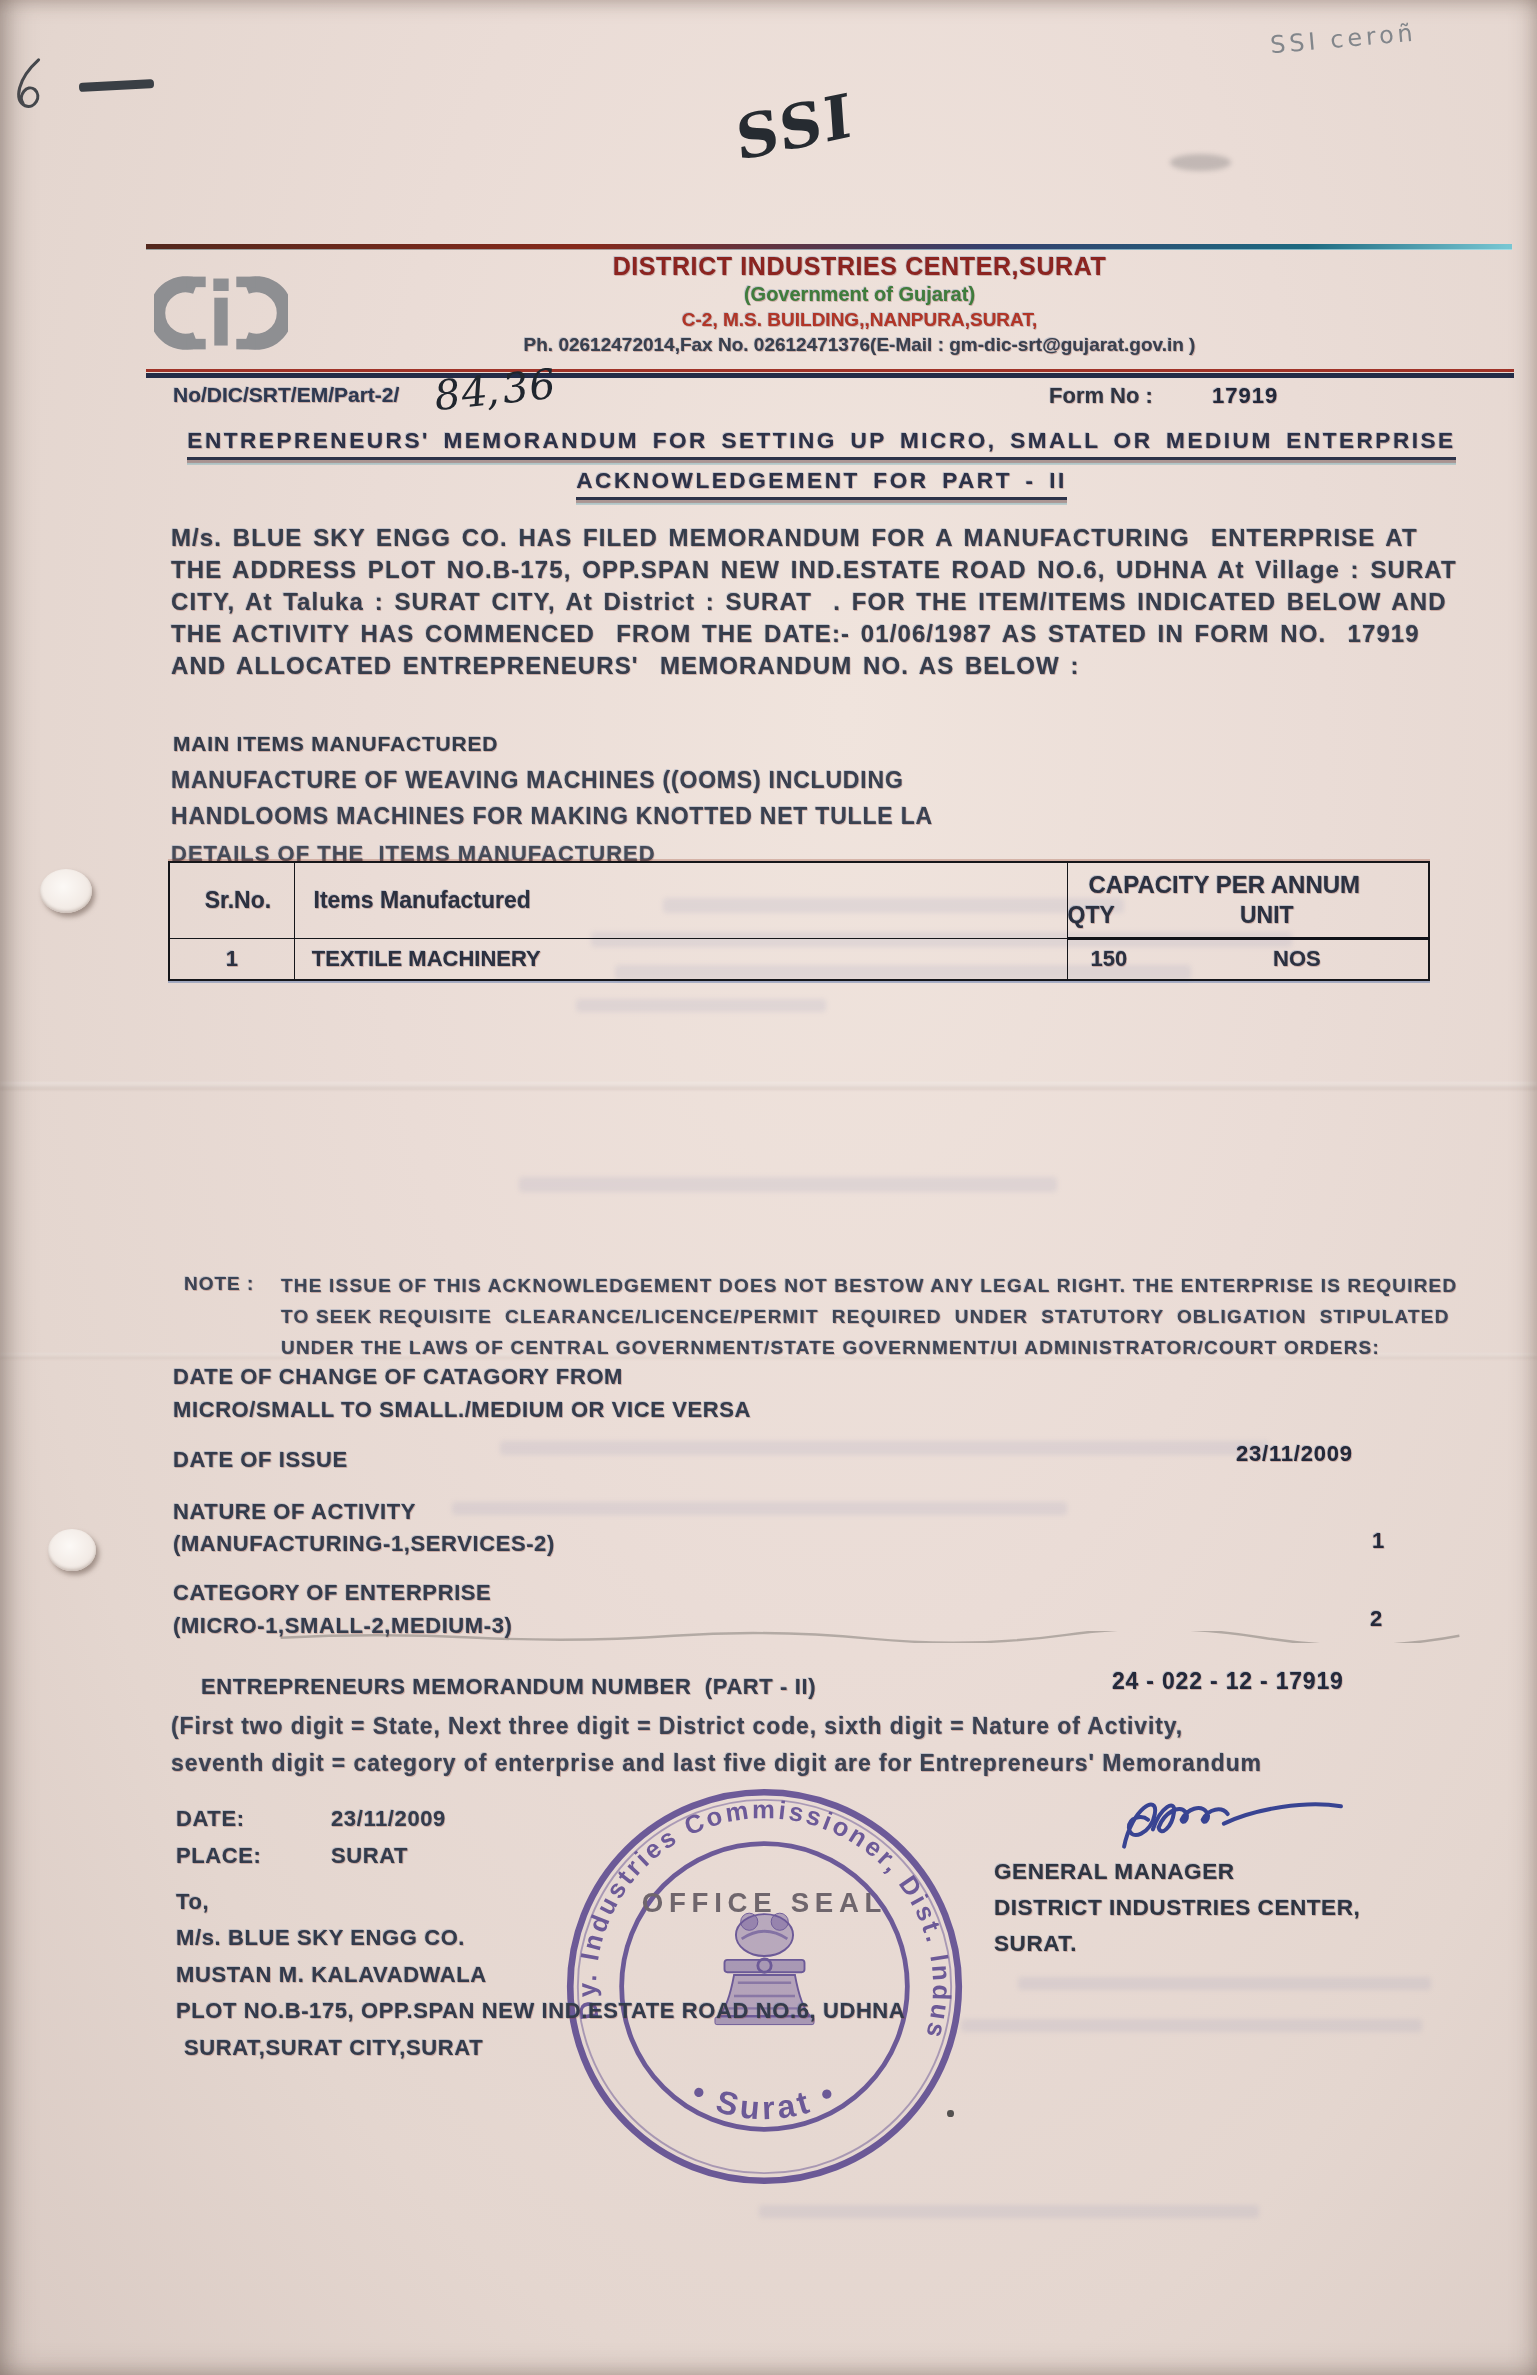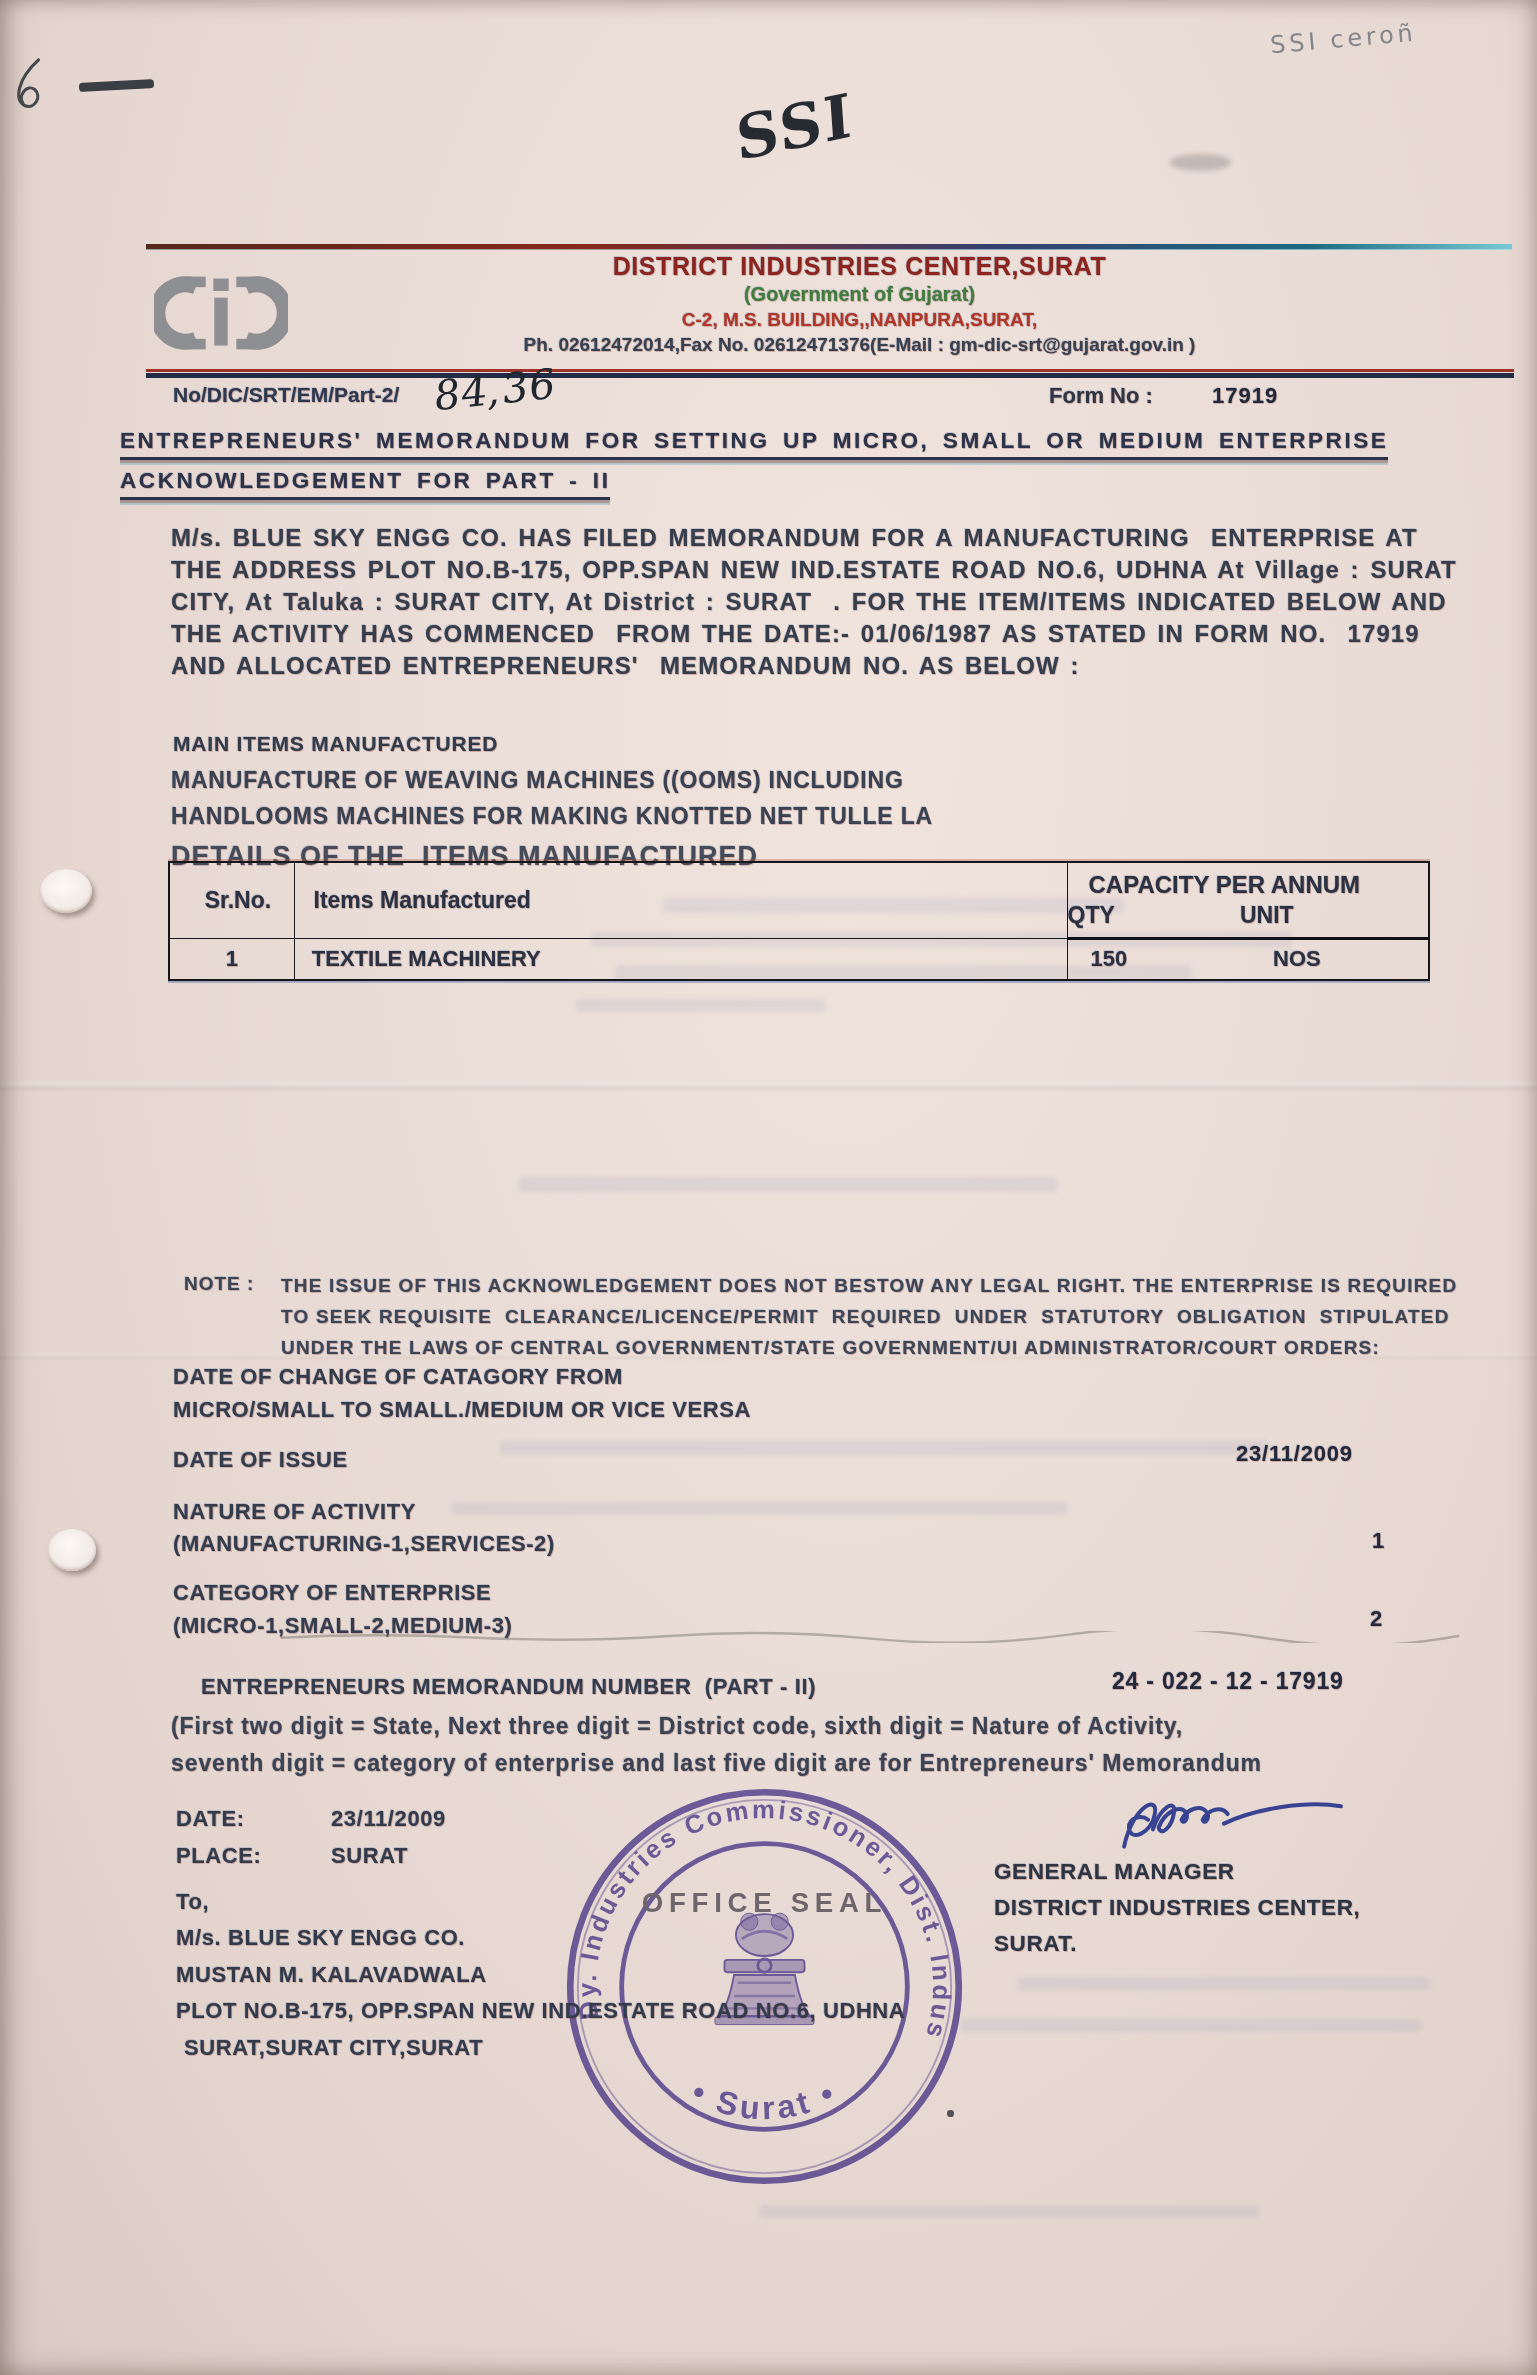--- a/index.html
+++ b/index.html
@@ -30,33 +30,33 @@
   .hdr .gov{font-size:20px;font-weight:bold;color:#3f7d3c;line-height:26px;}
   .hdr .adr{font-size:19px;font-weight:bold;color:#b23527;line-height:25px;}
   .hdr .tel{font-size:19px;font-weight:bold;color:#39404e;line-height:26px;}
   
   .refl{left:173px;top:383px;font-size:21px;font-weight:bold;color:#2e3950;}
   .refhand{left:434px;top:366px;font-size:41px;color:#20262e;
     font-family:"DejaVu Serif",serif;transform:rotate(-6deg) skewX(-10deg);letter-spacing:1px;}
   .forml{left:1049px;top:383px;font-size:22px;font-weight:bold;color:#2f3542;}
   .formv{left:1212px;top:383px;font-size:22px;font-weight:bold;color:#23293a;letter-spacing:1px;}
   
-  .titles{left:120px;top:428px;width:1403px;text-align:left;}
+  .titles{left:120px;top:428px;width:1403px;text-align:center;}
   .titles .u{display:inline-block;font-size:22.6px;font-weight:bold;color:#2c3248;
     letter-spacing:2.5px;word-spacing:4.8px;padding-bottom:2.9px;border-bottom:3.8px solid #2c3349;
     box-shadow:0 2.9px 0 rgba(160,60,50,.35), 0 4.8px 0 rgba(40,140,160,.3);}
   .titles .t2{margin-top:8.6px;}
   
   .para{left:171px;top:522px;width:1326px;}
   .para .line{font-size:24px;font-weight:bold;color:#363d4b;line-height:32px;letter-spacing:1.1px;word-spacing:2.9px;}
   
   .mih{left:173px;top:732px;font-size:21px;font-weight:bold;color:#333b49;letter-spacing:0.8px;}
   .mil1{left:171px;top:767px;font-size:23px;font-weight:bold;color:#3a4150;letter-spacing:0.8px;}
   .mil2{left:171px;top:803px;font-size:23px;font-weight:bold;color:#3a4150;letter-spacing:0.8px;}
-  .mid{left:171px;top:841px;font-size:27px;font-weight:bold;color:#454b58;letter-spacing:1px;filter:blur(0.4px);}
+  .mid{left:171px;top:841px;font-size:22px;font-weight:bold;color:#454b58;letter-spacing:1px;filter:blur(0.4px);}
   
   .tblwrap{left:168px;top:861px;width:1260px;}
   table.items{border-collapse:collapse;width:100%;table-layout:fixed;
     box-shadow:0 -1.9px 0 rgba(160,80,60,.35), 0 1.9px 0 rgba(50,90,160,.4);}
   table.items th, table.items td{border:1.9px solid #15161a;color:#2b3140;}
   table.items{border:2.9px solid #15161a;}
   th.cap{border-bottom:none !important;text-align:left;padding:7.7px 0 1.9px 21px;font-size:24px;}
   tr.sub th{border-top:none !important;border-bottom:3.8px solid #101218 !important;font-size:23px;padding:1.9px 0 7.7px 0;}
   th.srno{font-size:23px;text-align:center;padding-left:13.4px;}
   th.itemh{font-size:23px;text-align:left;padding-left:19px;}

